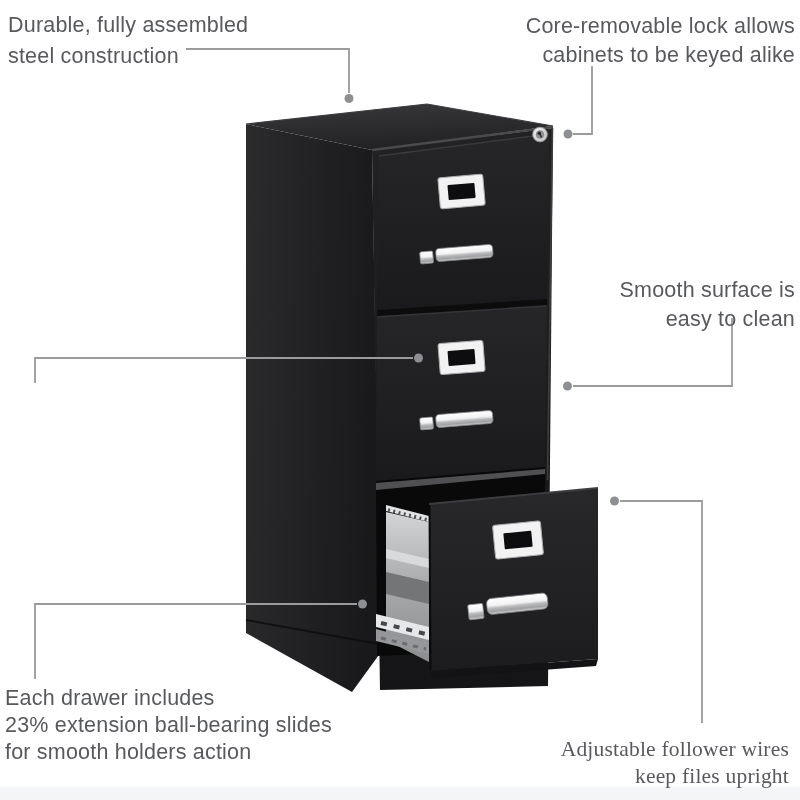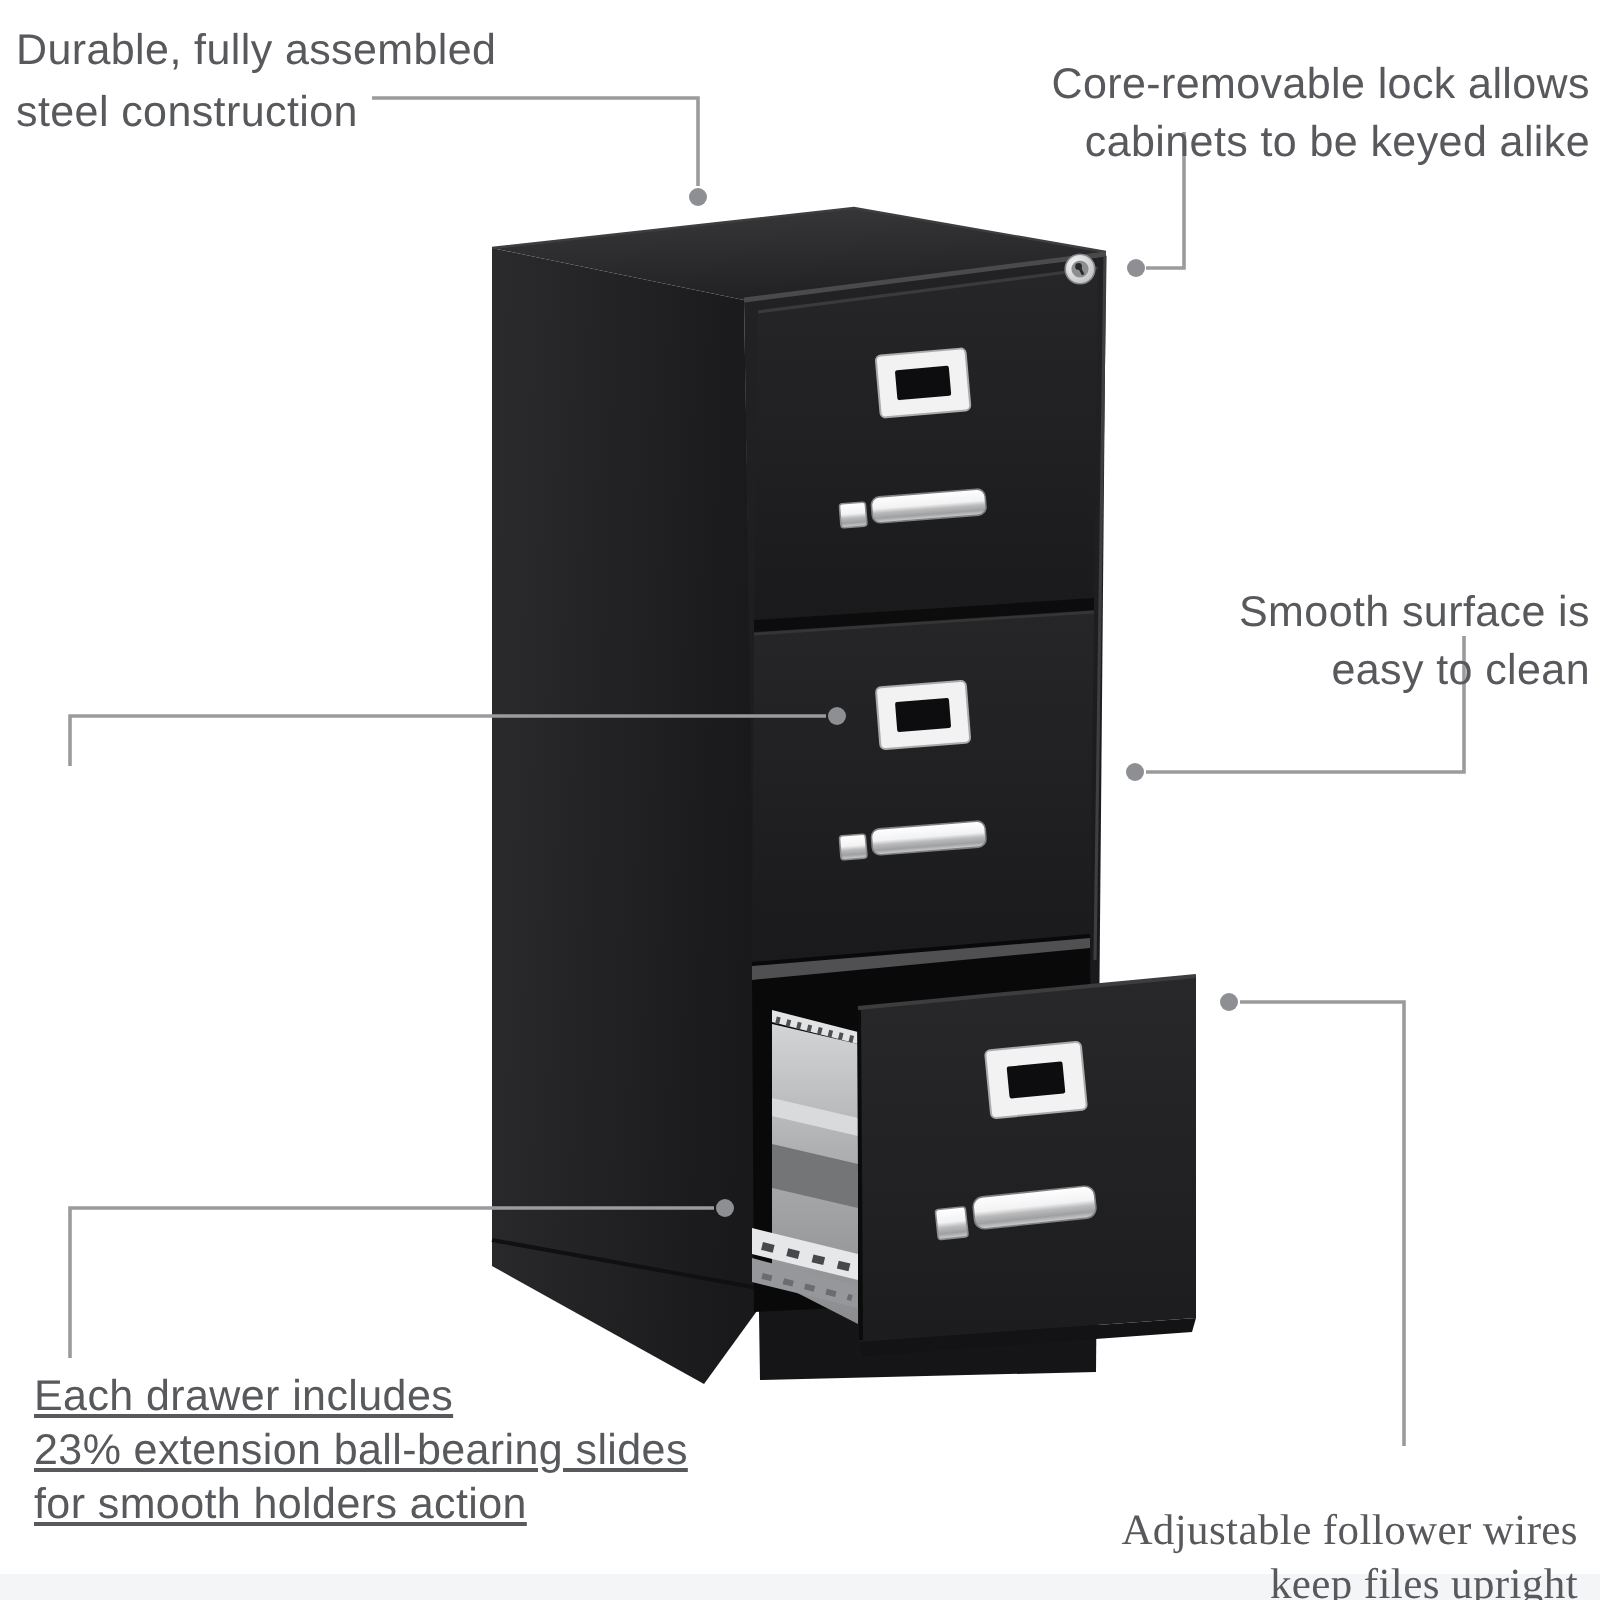--- a/index.html
+++ b/index.html
@@ -5,26 +5,26 @@
   html,body{margin:0;padding:0;background:#ffffff;}
   .stage{
     position:relative;width:800px;height:800px;background:#ffffff;
     font-family:"Liberation Sans", sans-serif;overflow:hidden;
   }
   .callout{
     position:absolute;color:#58595c;font-size:21.5px;line-height:29px;
     font-weight:400;letter-spacing:0.2px;
   }
   .callout .ln{display:block;white-space:nowrap;}
-  .align-right{text-align:right;margin-top:16px;}
+  .align-right{text-align:right;}
   .c-steel{left:8px;top:10px;line-height:31px;}
   .c-lock{right:5px;top:12px;}
   .c-surface{right:5px;top:276px;}
   .c-labels{left:5px;top:391px;}
-  .c-slides{left:17px;top:685px;line-height:27px;text-decoration:underline;}
+  .c-slides{left:5px;top:685px;line-height:27px;}
   .c-follower{right:11px;top:736px;line-height:27px;font-family:Liberation Serif, serif;}
   svg.art{position:absolute;left:0;top:0;}
 </style>
 </head>
 <body>
 
 <div class="stage">
 
   <svg class="art" width="800" height="800" viewBox="0 0 800 800">
     <defs>

